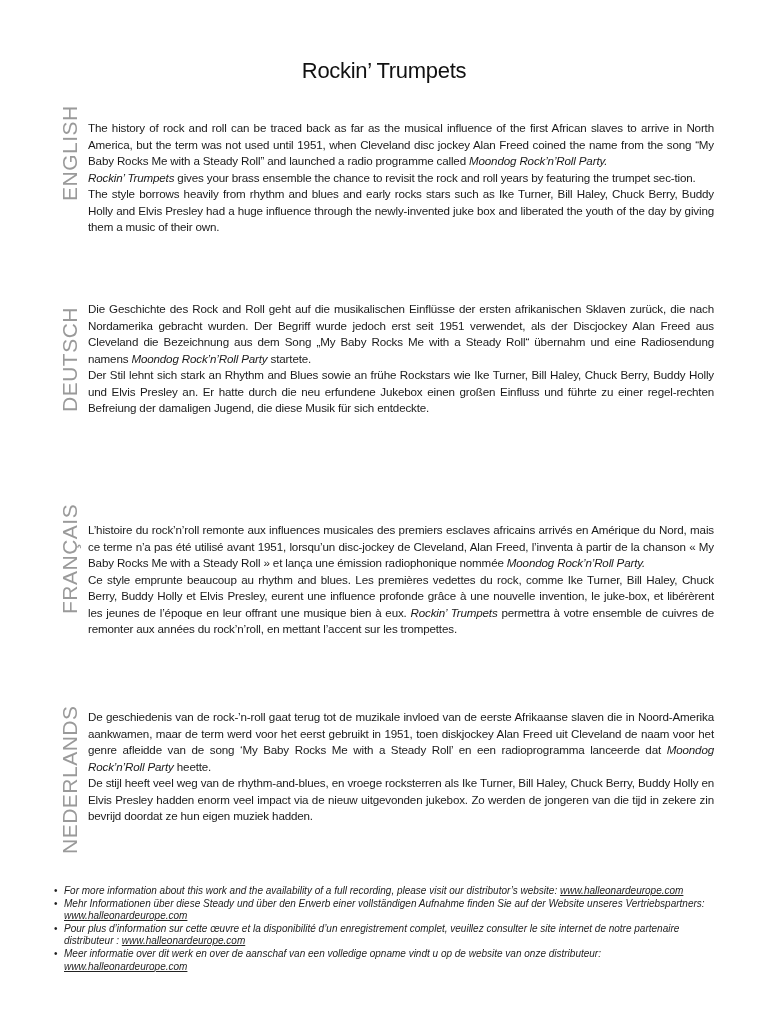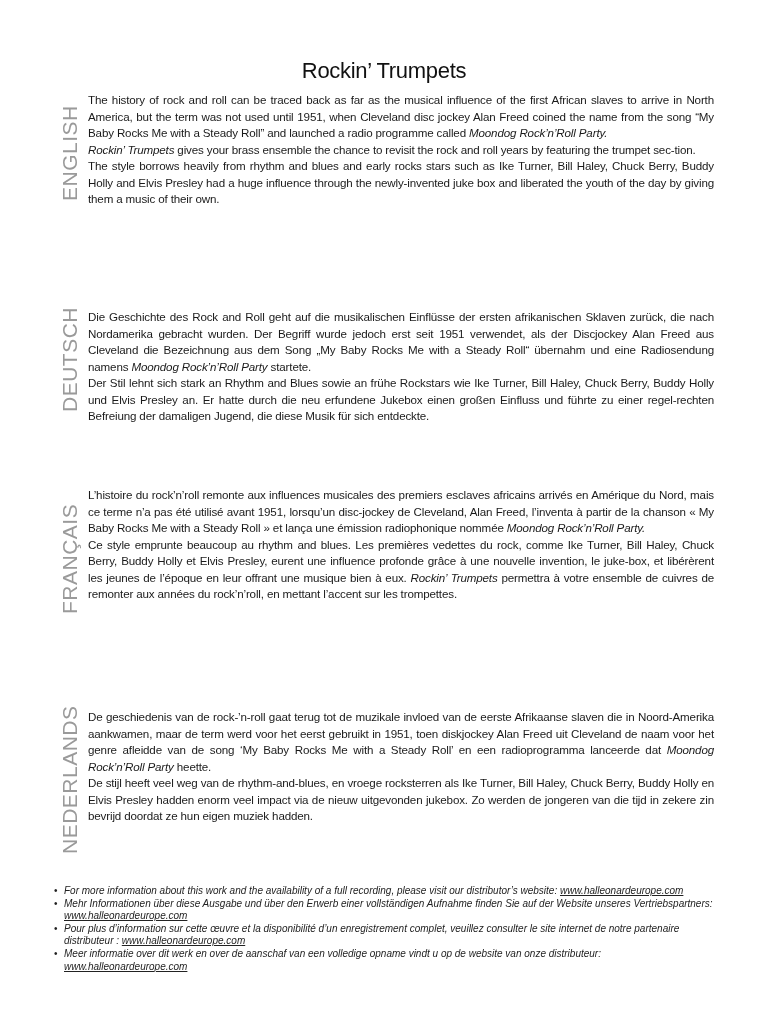--- a/index.html
+++ b/index.html
@@ -105,38 +105,38 @@
 </style>
 </head>
 <body>
 
 <header class="header">
   <h1 class="title">Rockin’ Trumpets</h1>
 </header>
 
 <section class="section">
   <div class="lang-label" style="top:201px;">ENGLISH</div>
-  <div class="body-text" style="top:92px;">
+  <div class="body-text" style="top:120px;">
     <p><span>The history of rock and roll can be traced back as far as the musical influence of the first African slaves to arrive in North America, but the term was not used until 1951, when Cleveland disc jockey Alan Freed coined the name from the song “My Baby Rocks Me with a Steady Roll” and launched a radio programme called </span><em>Moondog Rock’n’Roll Party.</em></p>
     <p><em>Rockin’ Trumpets</em><span> gives your brass ensemble the chance to revisit the rock and roll years by featuring the trumpet sec-tion.</span></p>
     <p><span>The style borrows heavily from rhythm and blues and early rocks stars such as Ike Turner, Bill Haley, Chuck Berry, Buddy Holly and Elvis Presley had a huge influence through the newly-invented juke box and liberated the youth of the day by giving them a music of their own.</span></p>
   </div>
 </section>
 
 <section class="section">
   <div class="lang-label" style="top:412px;">DEUTSCH</div>
-  <div class="body-text" style="top:309px;">
+  <div class="body-text" style="top:301px;">
     <p><span>Die Geschichte des Rock and Roll geht auf die musikalischen Einflüsse der ersten afrikanischen Sklaven zurück, die nach Nordamerika gebracht wurden. Der Begriff wurde jedoch erst seit 1951 verwendet, als der Discjockey Alan Freed aus Cleveland die Bezeichnung aus dem Song „My Baby Rocks Me with a Steady Roll“ übernahm und eine Radiosendung namens </span><em>Moondog Rock’n’Roll Party</em><span> startete.</span></p>
     <p><span>Der Stil lehnt sich stark an Rhythm and Blues sowie an frühe Rockstars wie Ike Turner, Bill Haley, Chuck Berry, Buddy Holly und Elvis Presley an. Er hatte durch die neu erfundene Jukebox einen großen Einfluss und führte zu einer regel-rechten Befreiung der damaligen Jugend, die diese Musik für sich entdeckte.</span></p>
   </div>
 </section>
 
 <section class="section">
   <div class="lang-label" style="top:614px;">FRANÇAIS</div>
-  <div class="body-text" style="top:487px;">
+  <div class="body-text" style="top:522px;">
     <p><span>L’histoire du rock’n’roll remonte aux influences musicales des premiers esclaves africains arrivés en Amérique du Nord, mais ce terme n’a pas été utilisé avant 1951, lorsqu’un disc-jockey de Cleveland, Alan Freed, l’inventa à partir de la chanson « My Baby Rocks Me with a Steady Roll » et lança une émission radiophonique nommée </span><em>Moondog Rock’n’Roll Party.</em></p>
     <p><span>Ce style emprunte beaucoup au rhythm and blues. Les premières vedettes du rock, comme Ike Turner, Bill Haley, Chuck Berry, Buddy Holly et Elvis Presley, eurent une influence profonde grâce à une nouvelle invention, le juke-box, et libérèrent les jeunes de l’époque en leur offrant une musique bien à eux. </span><em>Rockin’ Trumpets</em><span> permettra à votre ensemble de cuivres de remonter aux années du rock’n’roll,  en mettant l’accent sur les trompettes.</span></p>
   </div>
 </section>
 
 <section class="section">
   <div class="lang-label" style="top:854px;">NEDERLANDS</div>
   <div class="body-text" style="top:709px;">
     <p><span>De geschiedenis van de rock-’n-roll gaat terug tot de muzikale invloed van de eerste Afrikaanse slaven die in Noord-Amerika aankwamen, maar de term werd voor het eerst gebruikt in 1951, toen diskjockey Alan Freed uit Cleveland de naam voor het genre afleidde van de song ‘My Baby Rocks Me with a Steady Roll’ en een radioprogramma lanceerde dat </span><em>Moondog Rock’n’Roll Party</em><span> heette.</span></p>
     <p><span>De stijl heeft veel weg van de rhythm-and-blues, en vroege rocksterren als Ike Turner, Bill Haley, Chuck Berry, Buddy Holly en Elvis Presley hadden enorm veel impact via de nieuw uitgevonden jukebox. Zo werden de jongeren van die tijd in zekere zin bevrijd doordat ze hun eigen muziek hadden.</span></p>
@@ -144,21 +144,21 @@
 </section>
 
 <footer class="footer">
   <ul>
     <li>
       <span class="bullet">•</span>
       <span>For more information about this work and the availability of a full recording, please visit our distributor’s website: </span><a>www.halleonardeurope.com</a>
     </li>
     <li>
       <span class="bullet">•</span>
-      <span>Mehr Informationen über diese Ausgabe und über den Erwerb einer vollständigen Aufnahme finden Sie auf der Website unseres Vertriebspartners: </span><a>www.halleonardeurope.com</a>
+      <span>Mehr Informationen über diese Steady und über den Erwerb einer vollständigen Aufnahme finden Sie auf der Website unseres Vertriebspartners: </span><a>www.halleonardeurope.com</a>
     </li>
     <li>
       <span class="bullet">•</span>
       <span>Pour plus d’information sur cette œuvre et la disponibilité d’un enregistrement complet, veuillez consulter le site internet de notre partenaire distributeur : </span><a>www.halleonardeurope.com</a>
     </li>
     <li>
       <span class="bullet">•</span>
       <span>Meer informatie over dit werk en over de aanschaf van een volledige opname vindt u op de website van onze distributeur: </span><a>www.halleonardeurope.com</a>
     </li>
   </ul>

